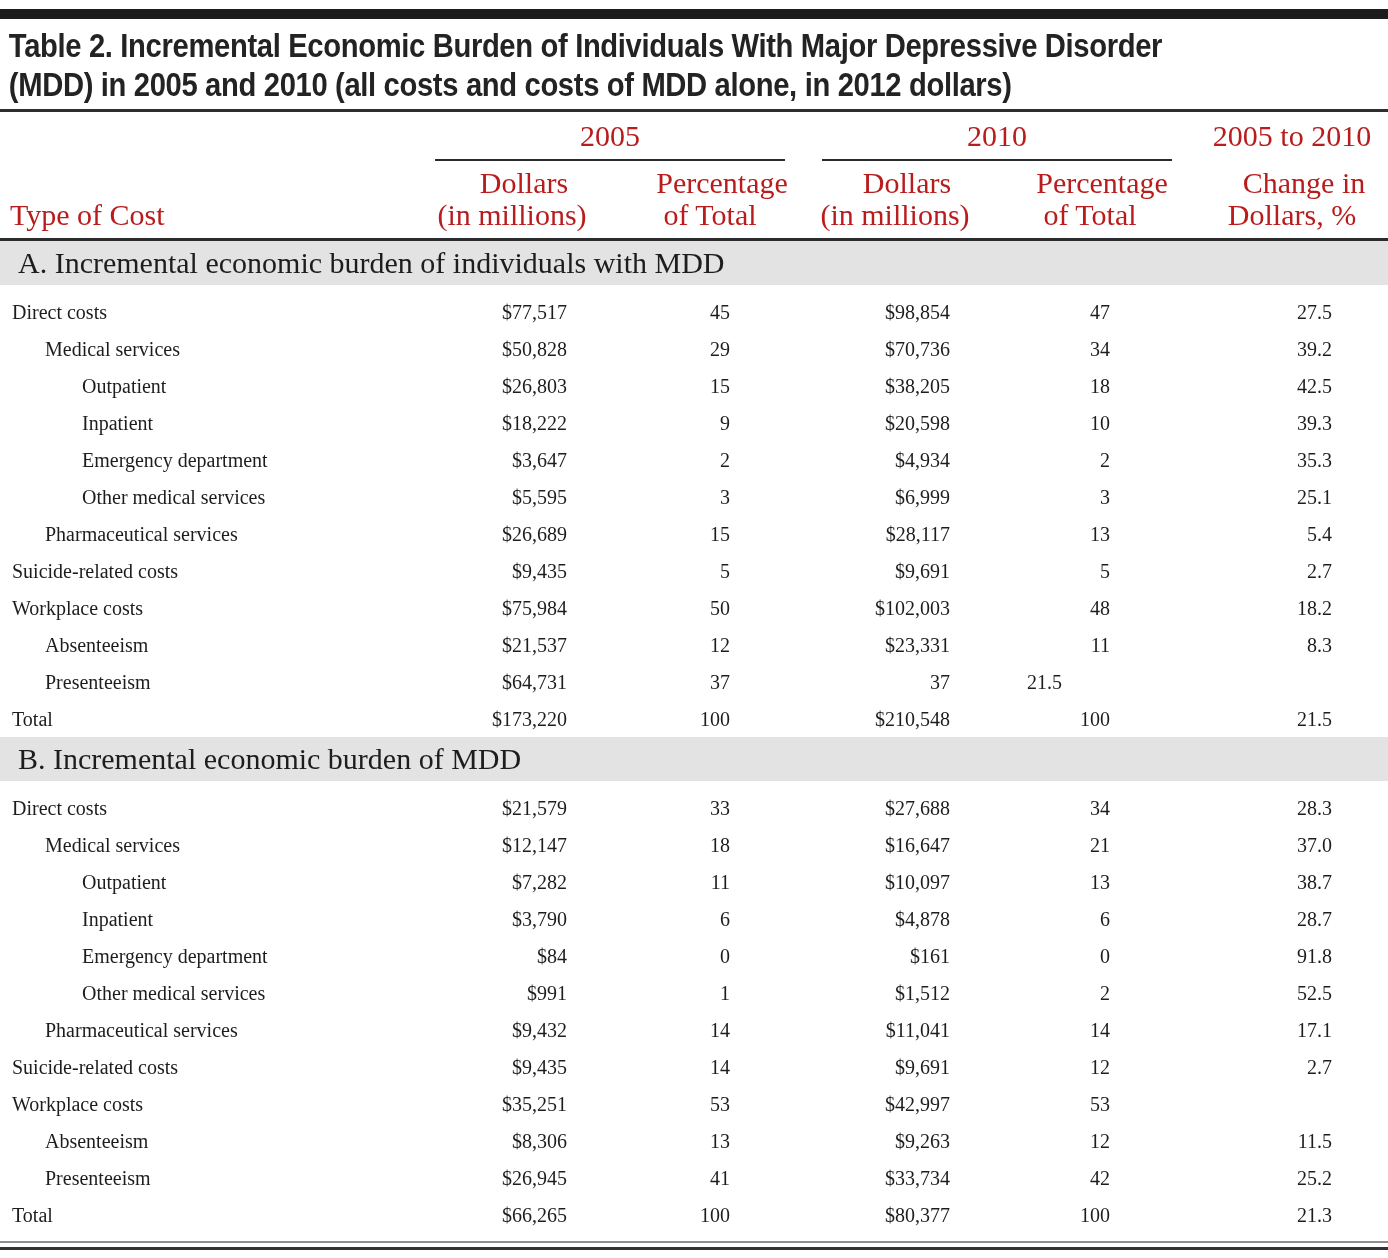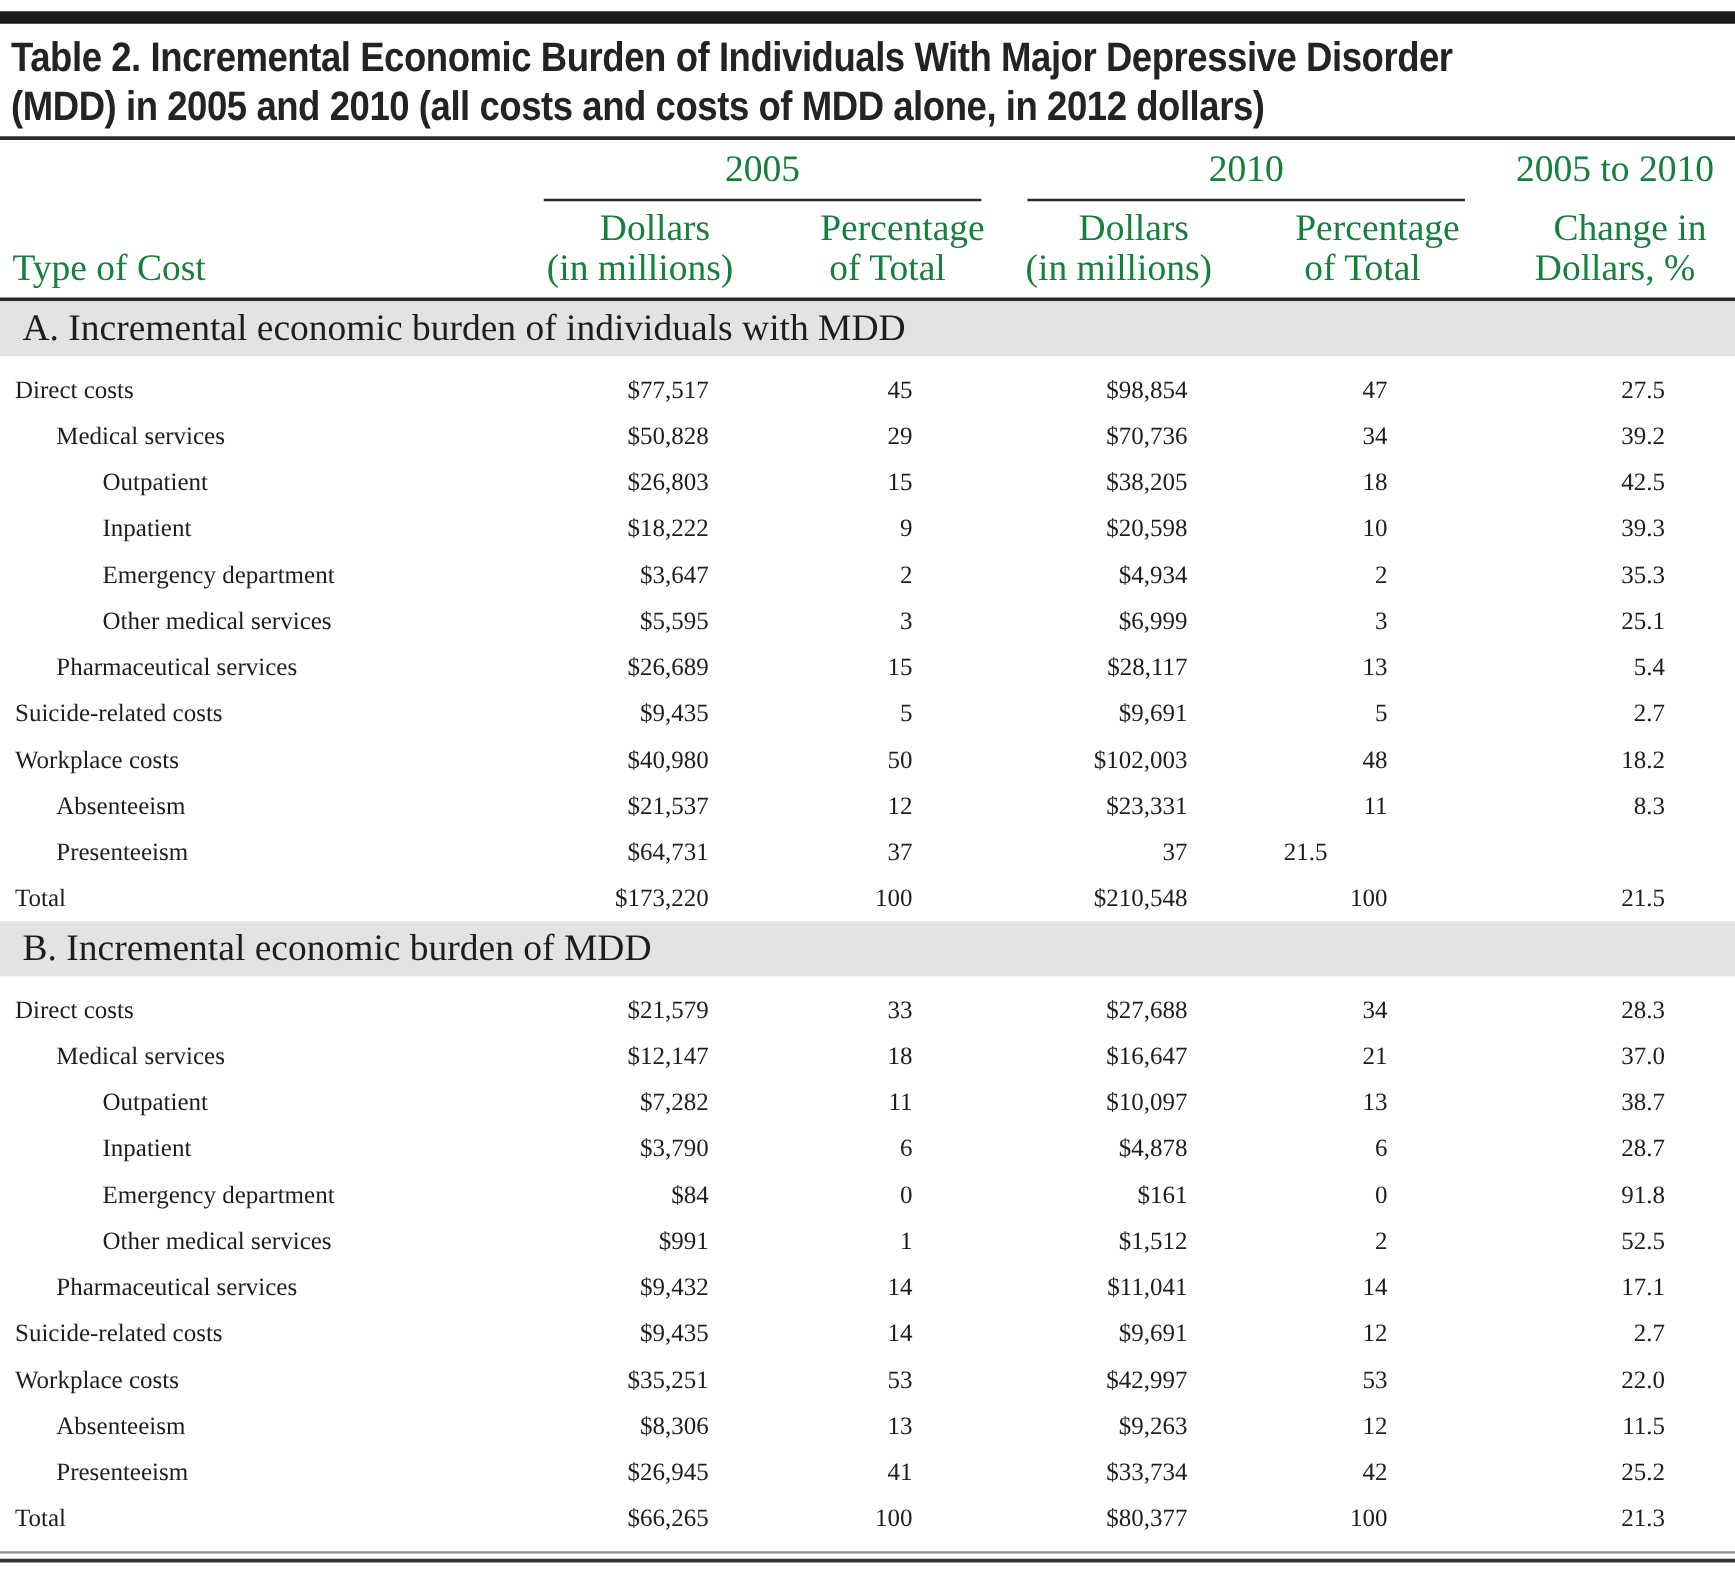--- a/index.html
+++ b/index.html
@@ -36,21 +36,21 @@
     margin-top: 5px;
     height: 3px;
     width: 100%;
     background: #2e2e2e;
   }
   
   .thead {
     position: relative;
     height: 126px;
     font-size: 30px;
-    color: #15803d;
+    color: #b91c1c;
   }
   .hc {
     position: absolute;
     transform: translateX(-50%);
     white-space: nowrap;
     line-height: 32px;
   }
   .hl { position: absolute; white-space: nowrap; line-height: 32px; }
   .group-rule {
     position: absolute;
@@ -199,21 +199,21 @@
       <div class="trow">
         <div class="c-label ind0">Suicide-related costs</div>
         <div class="num c2">$9,435</div>
         <div class="num c3">5</div>
         <div class="num c4">$9,691</div>
         <div class="num c5">5</div>
         <div class="num c6">2.7</div>
       </div>
       <div class="trow">
         <div class="c-label ind0">Workplace costs</div>
-        <div class="num c2">$40,980</div>
+        <div class="num c2">$75,984</div>
         <div class="num c3">50</div>
         <div class="num c4">$102,003</div>
         <div class="num c5">48</div>
         <div class="num c6">18.2</div>
       </div>
       <div class="trow">
         <div class="c-label ind1">Absenteeism</div>
         <div class="num c2">$21,537</div>
         <div class="num c3">12</div>
         <div class="num c4">$23,331</div>
@@ -302,21 +302,20 @@
         <div class="num c4">$9,691</div>
         <div class="num c5">12</div>
         <div class="num c6">2.7</div>
       </div>
       <div class="trow">
         <div class="c-label ind0">Workplace costs</div>
         <div class="num c2">$35,251</div>
         <div class="num c3">53</div>
         <div class="num c4">$42,997</div>
         <div class="num c5">53</div>
-        <div class="num c6">22.0</div>
       </div>
       <div class="trow">
         <div class="c-label ind1">Absenteeism</div>
         <div class="num c2">$8,306</div>
         <div class="num c3">13</div>
         <div class="num c4">$9,263</div>
         <div class="num c5">12</div>
         <div class="num c6">11.5</div>
       </div>
       <div class="trow">

